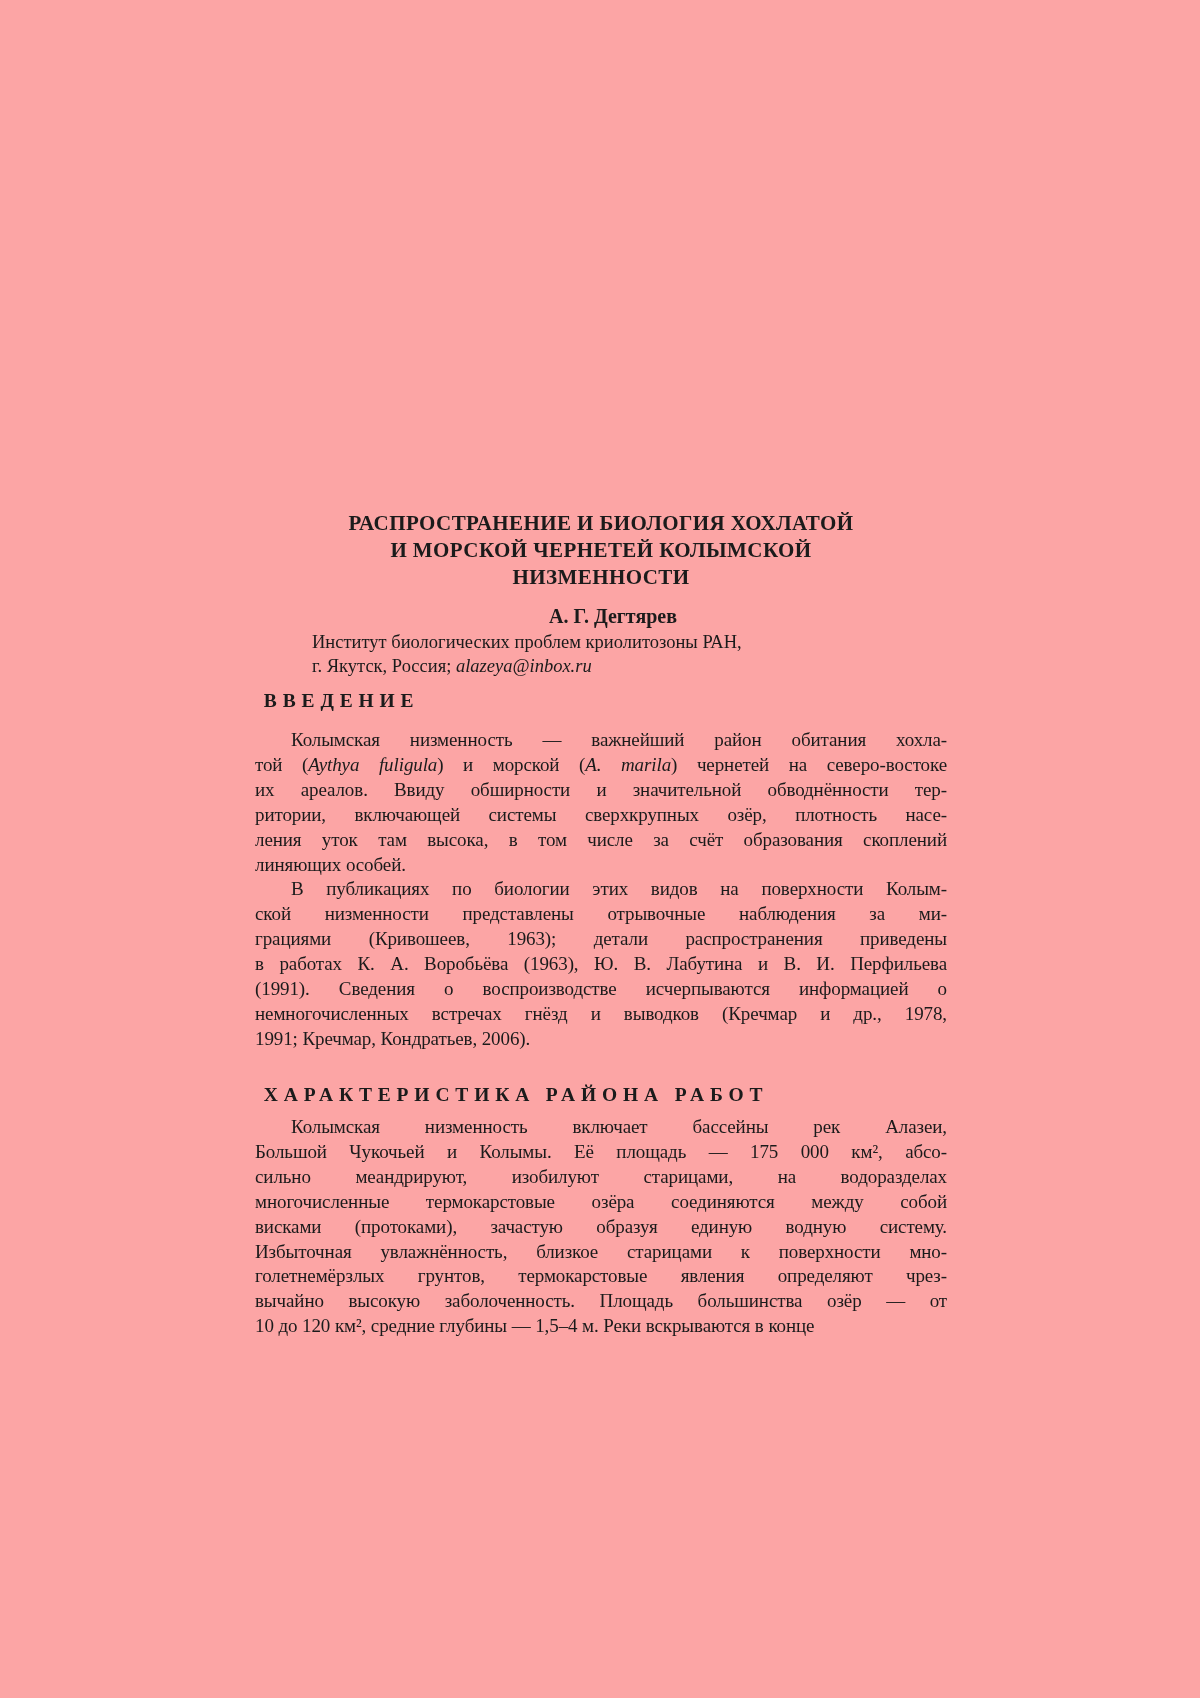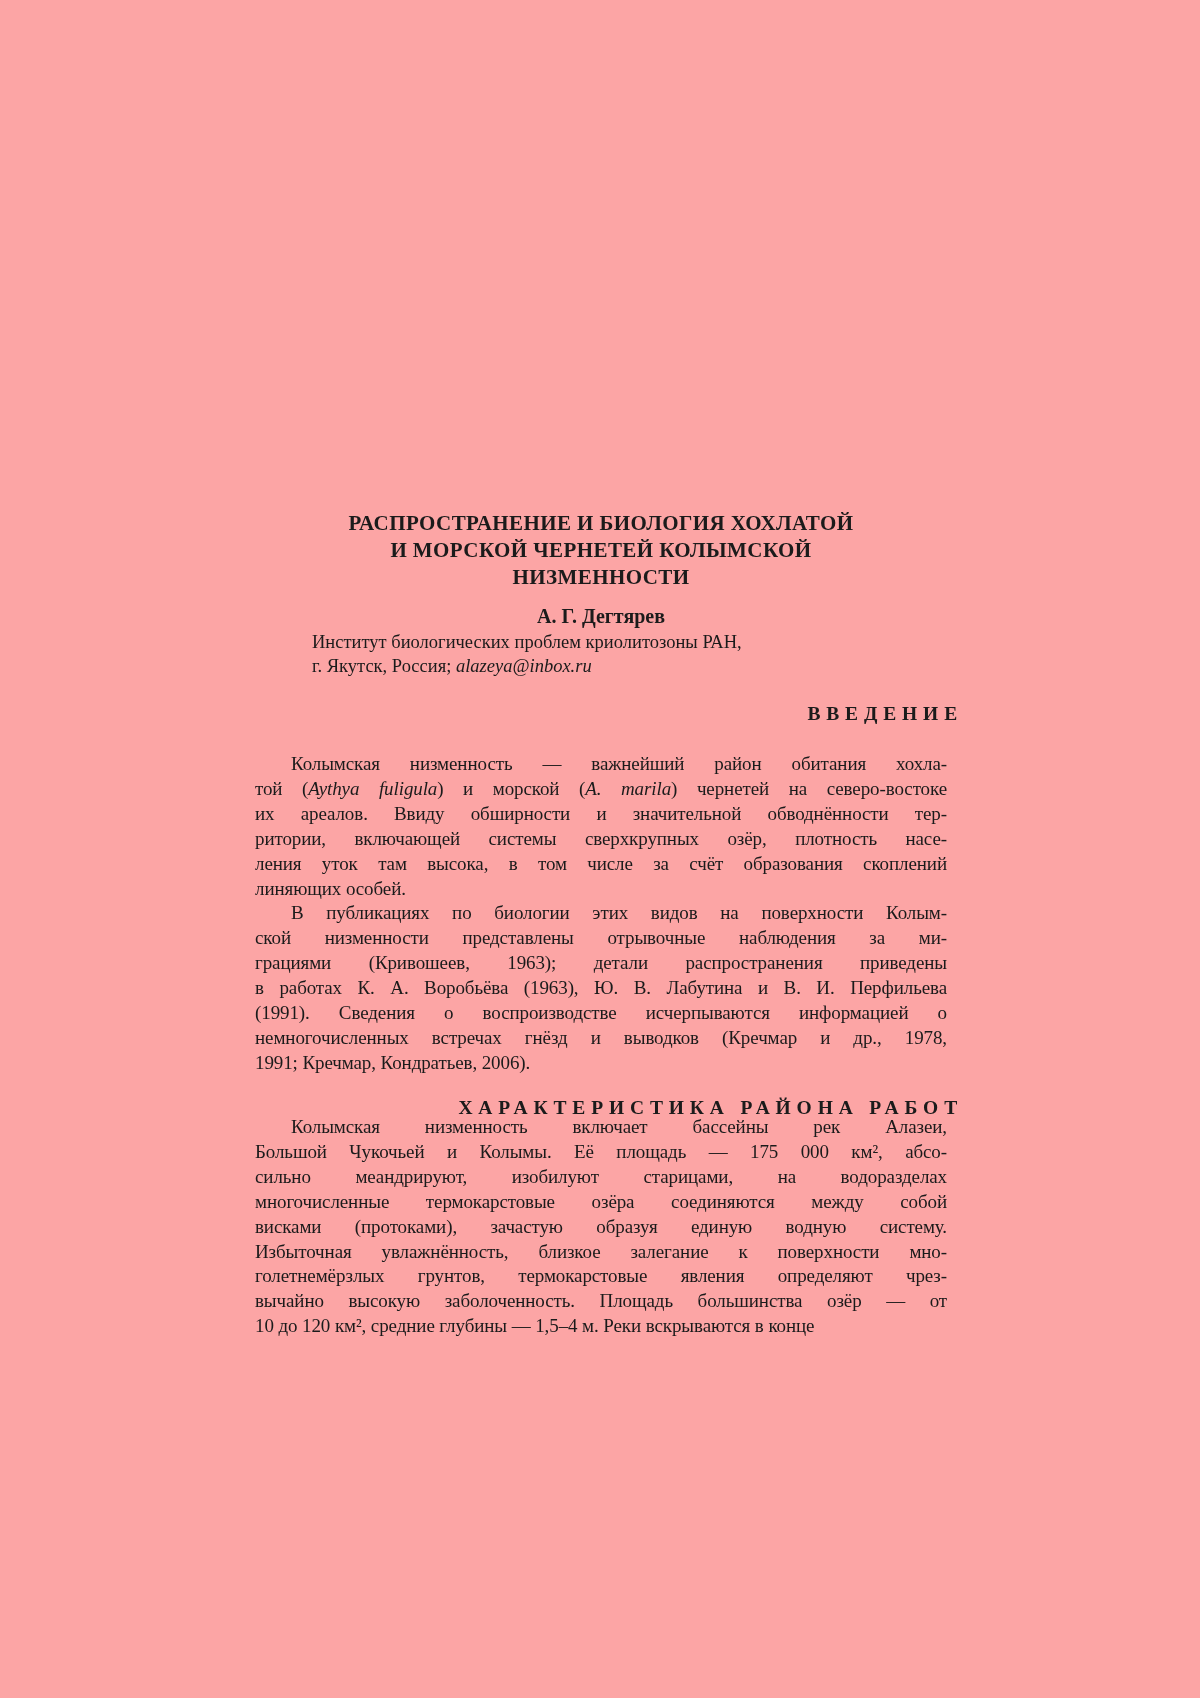--- a/index.html
+++ b/index.html
@@ -26,59 +26,59 @@
     width: 100%;
     margin: 0;
     font-size: 21px;
     line-height: 27px;
     font-weight: bold;
     text-align: center;
     letter-spacing: 0.02em;
   }
   .author {
     position: absolute;
-    left: 0; top: 604px;
+    left: 12px; top: 604px;
     width: 100%;
     font-size: 20px;
     line-height: 25px;
     font-weight: bold;
     text-align: center;
   }
   .affil {
     position: absolute;
     left: 0; top: 630px;
     width: 100%;
     font-size: 18.5px;
     line-height: 24px;
   }
   .affil .affil-line { padding-left: 57px; }
   .affil i { font-style: italic; }
   .section-heading {
     position: absolute;
     left: 0;
     width: 100%;
-    margin: 16px;
+    margin: 3px;
     font-size: 19.5px;
     line-height: 25px;
     font-weight: bold;
-    text-align: right;
+    text-align: left;
     letter-spacing: 0.30em;
     text-indent: 0.30em; 
   }
   .heading-1 { top: 685px; }
   .heading-2 { top: 1079px; }
   .body-block {
     position: absolute;
     left: 0;
     width: 100%;
     font-size: 19px;
     line-height: 24.9px;
     letter-spacing: -0.1px;
   }
-  .body-1 { top: 728px; margin-top: 24px; }
+  .body-1 { top: 728px; }
   .body-2 { top: 1115px; }
   .para { margin: 0; }
   .para .line {
     text-align: justify;
     text-align-last: justify;
   }
   .para .line.first { padding-left: 36px; }
   .para .line.last { text-align-last: left; }
   .para .line i { font-style: italic; }
 </style>
@@ -125,21 +125,21 @@
 
     <h2 class="section-heading heading-2">ХАРАКТЕРИСТИКА РАЙОНА РАБОТ</h2>
 
     <div class="body-block body-2">
         <div class="para">
           <div class="line first"><span>Колымская низменность включает бассейны рек Алазеи,</span></div>
           <div class="line"><span>Большой Чукочьей и Колымы. Её площадь — 175 000 км², абсо-</span></div>
           <div class="line"><span>сильно меандрируют, изобилуют старицами, на водоразделах</span></div>
           <div class="line"><span>многочисленные термокарстовые озёра соединяются между собой</span></div>
           <div class="line"><span>висками (протоками), зачастую образуя единую водную систему.</span></div>
-          <div class="line"><span>Избыточная увлажнённость, близкое залегание к поверхности мно-</span></div>
+          <div class="line"><span>Избыточная увлажнённость, близкое старицами к поверхности мно-</span></div>
           <div class="line"><span>голетнемёрзлых грунтов, термокарстовые явления определяют чрез-</span></div>
           <div class="line"><span>вычайно высокую заболоченность. Площадь большинства озёр — от</span></div>
           <div class="line last"><span>10 до 120 км², средние глубины — 1,5–4 м. Реки вскрываются в конце</span></div>
         </div>
       </div>
 
   </div>
 </div>
 
 </body></html>

